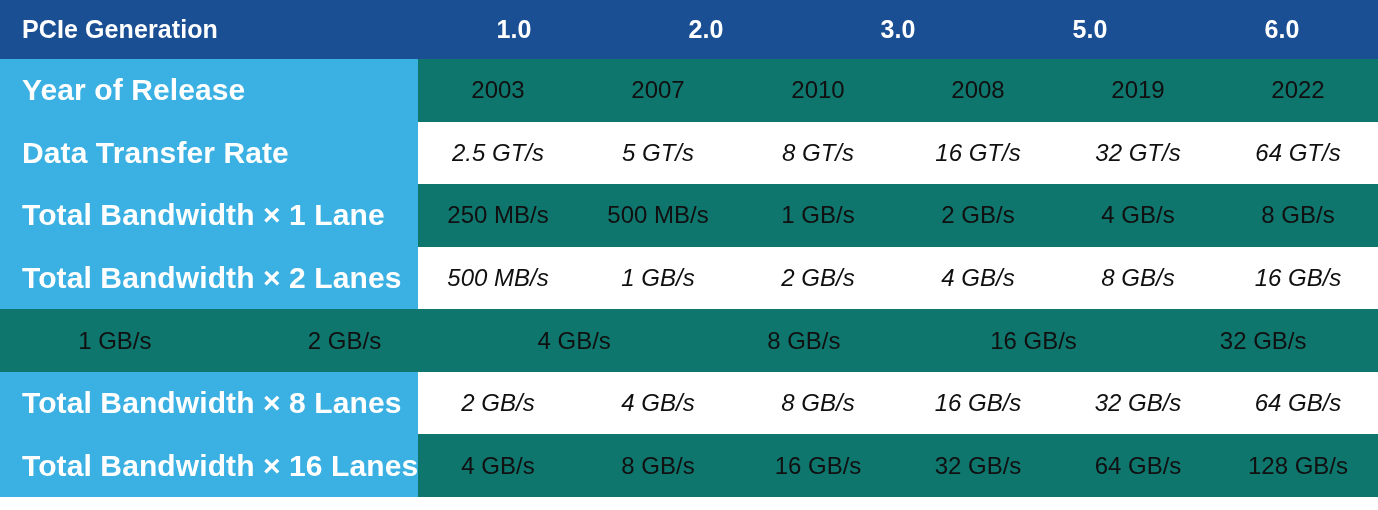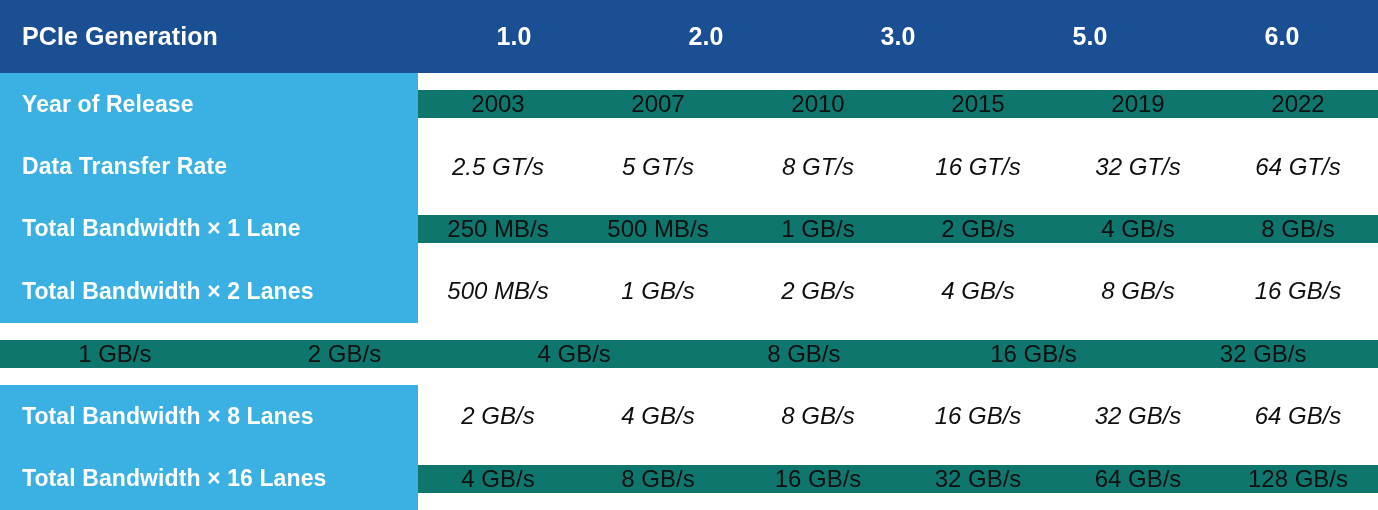--- a/index.html
+++ b/index.html
@@ -19,52 +19,51 @@
     display: flex;
     flex-direction: column;
     background: #ffffff;
   }
   .row {
     display: flex;
     width: 100%;
     box-sizing: border-box;
   }
   .header-row {
-    height: 73px;
+    height: 59px;
     background: #1b4f94;
   }
   .data-row {
     height: 62.57px;
   }
   .label-cell {
     width: 418px;
     min-width: 418px;
     max-width: 418px;
     box-sizing: border-box;
     display: flex;
     align-items: center;
     padding-left: 22px;
     color: #ffffff;
     font-weight: bold;
-    font-size: 23px;
+    font-size: 30px;
     letter-spacing: 0.1px;
     white-space: nowrap;
   }
   .header-row .label-cell {
     background: #1b4f94;
     font-size: 25px;
   }
   .data-row .label-cell {
     background: #3bb0e3;
   }
   .cells {
     flex: 1 1 auto;
     display: flex;
     box-sizing: border-box;
-    align-items: center;
   }
   .cell {
     flex: 1 1 0;
     display: flex;
     align-items: center;
     justify-content: center;
     box-sizing: border-box;
     white-space: nowrap;
   }
   .header-row .cell {
@@ -94,21 +93,21 @@
         <div class="cell">5.0</div>
         <div class="cell">6.0</div>
       </div>
     </div>
     <div class="row data-row band-gray">
       <div class="label-cell">Year of Release</div>
       <div class="cells">
         <div class="cell">2003</div>
         <div class="cell">2007</div>
         <div class="cell">2010</div>
-        <div class="cell">2015</div>
+        <div class="cell">2008</div>
         <div class="cell">2019</div>
         <div class="cell">2022</div>
       </div>
     </div>
     <div class="row data-row band-white">
       <div class="label-cell">Data Transfer Rate</div>
       <div class="cells">
         <div class="cell">2.5 GT/s</div>
         <div class="cell">5 GT/s</div>
         <div class="cell">8 GT/s</div>

